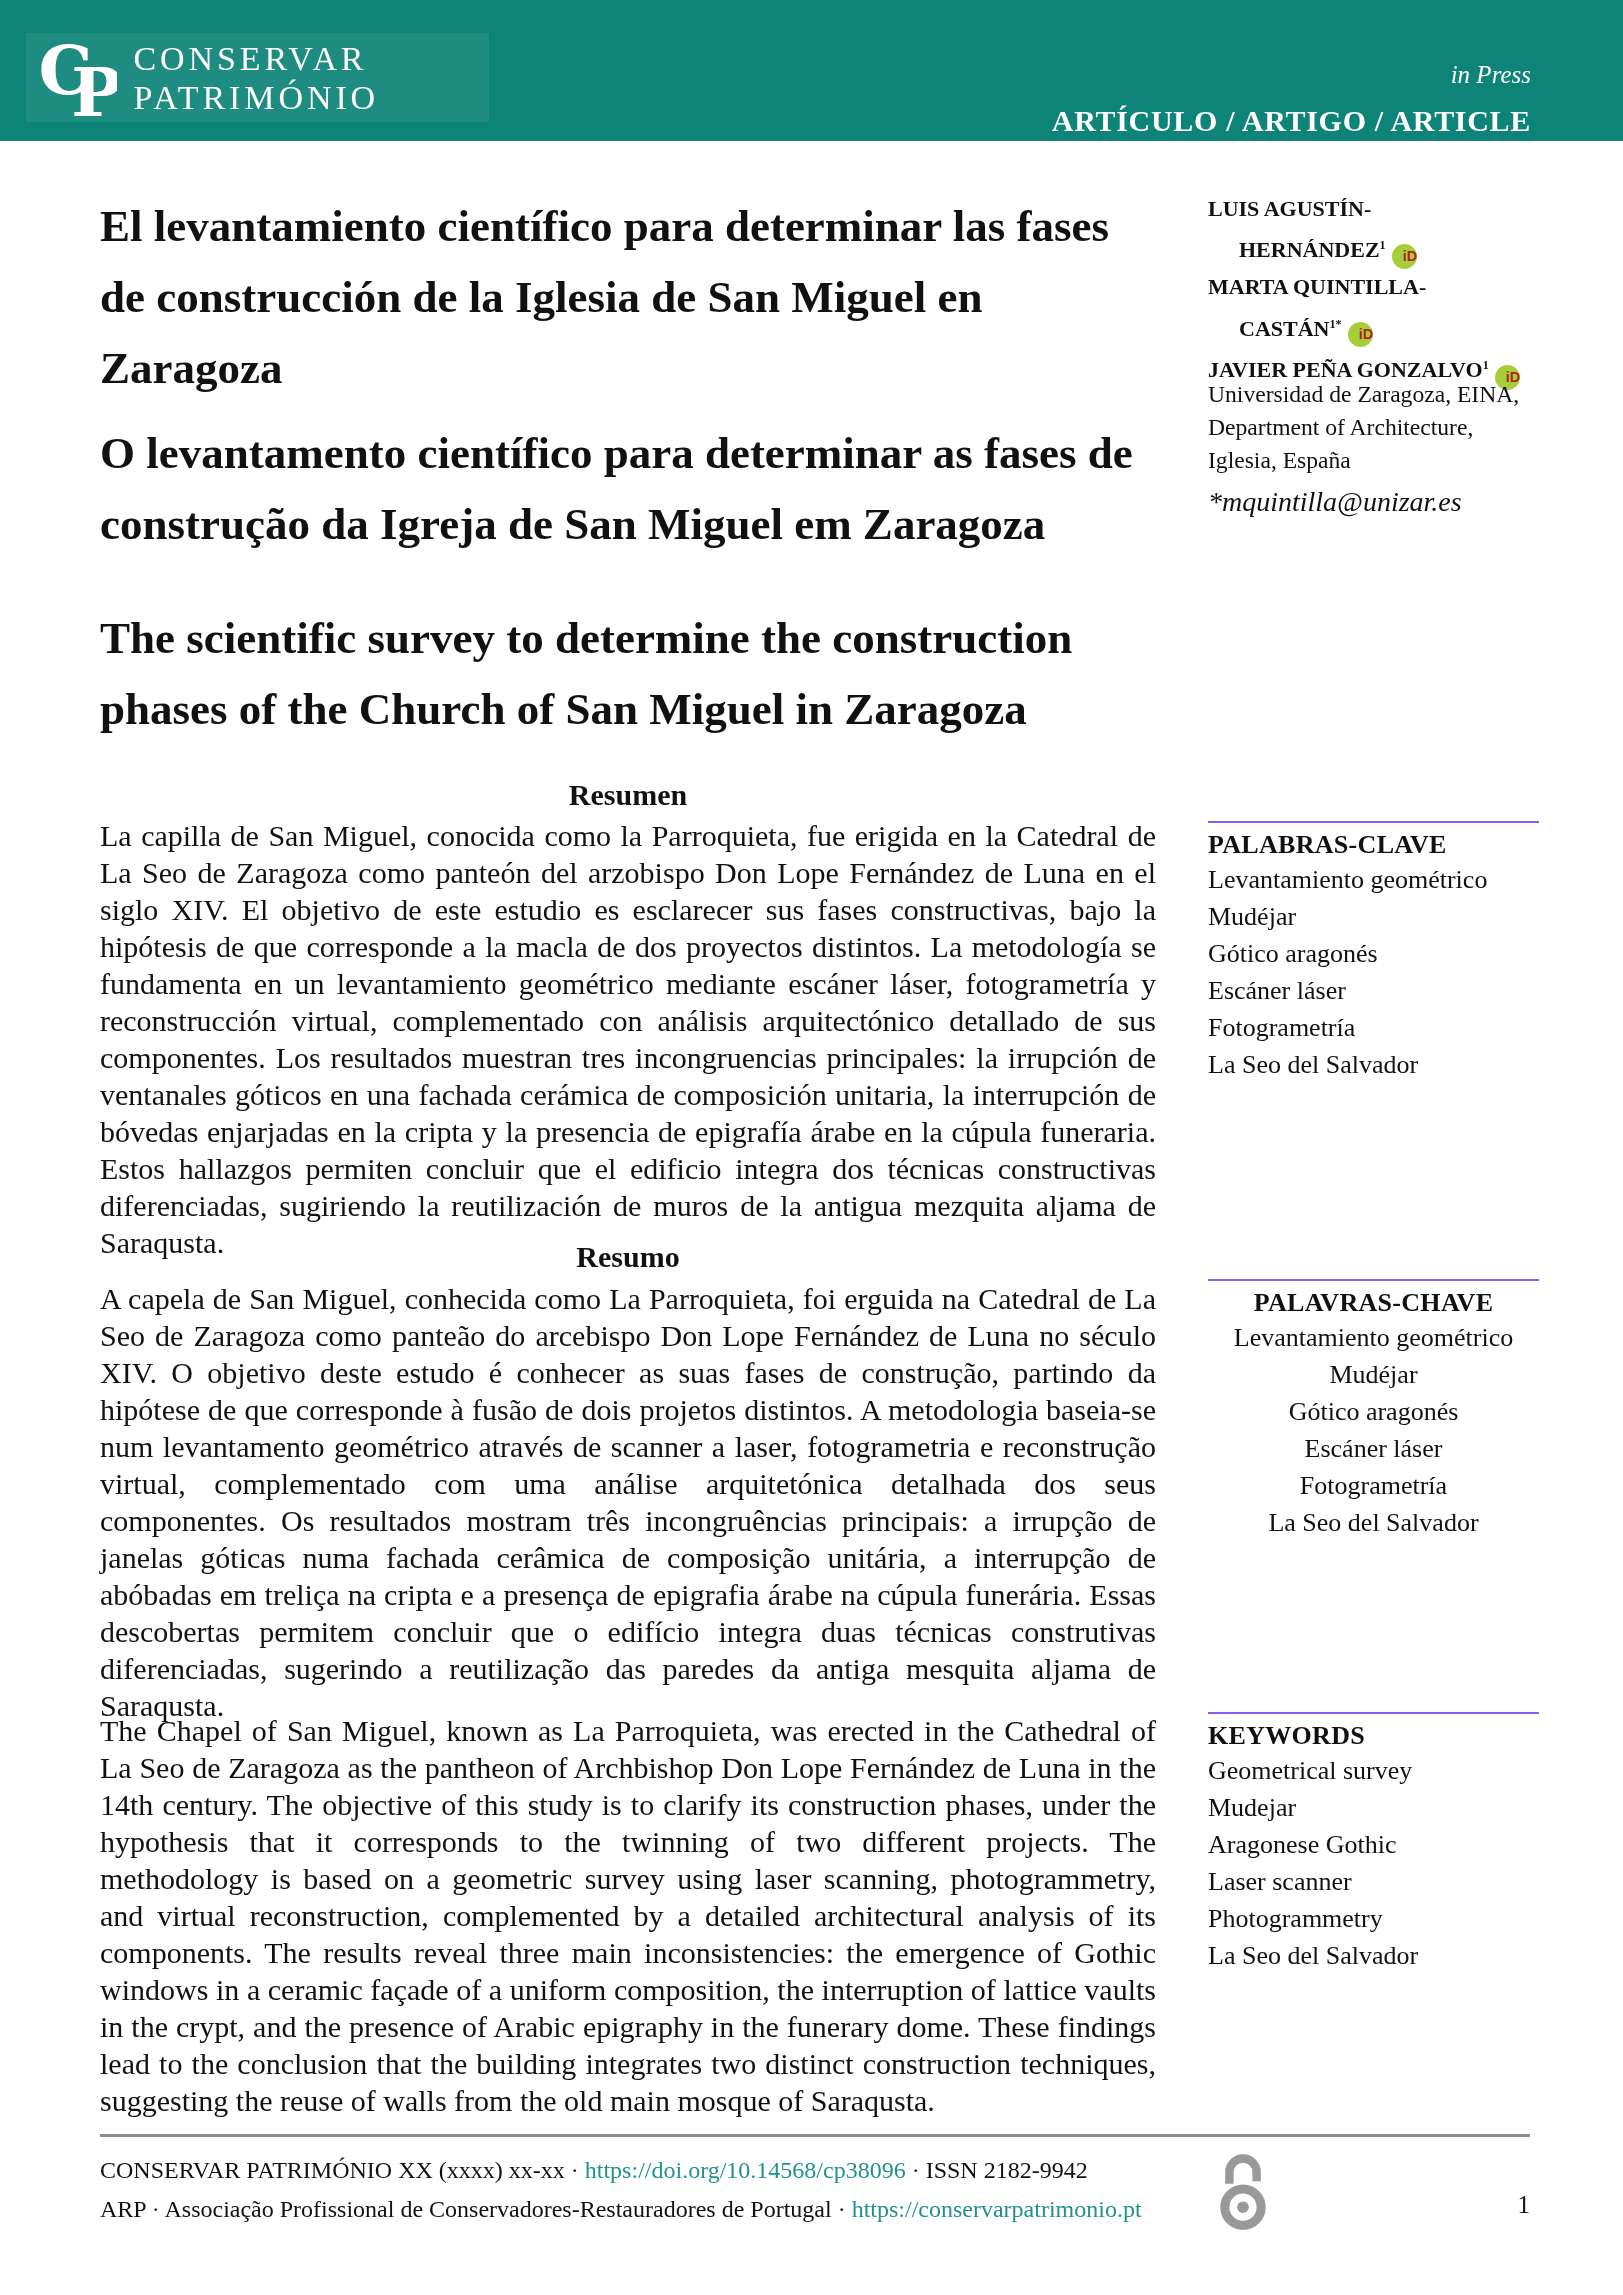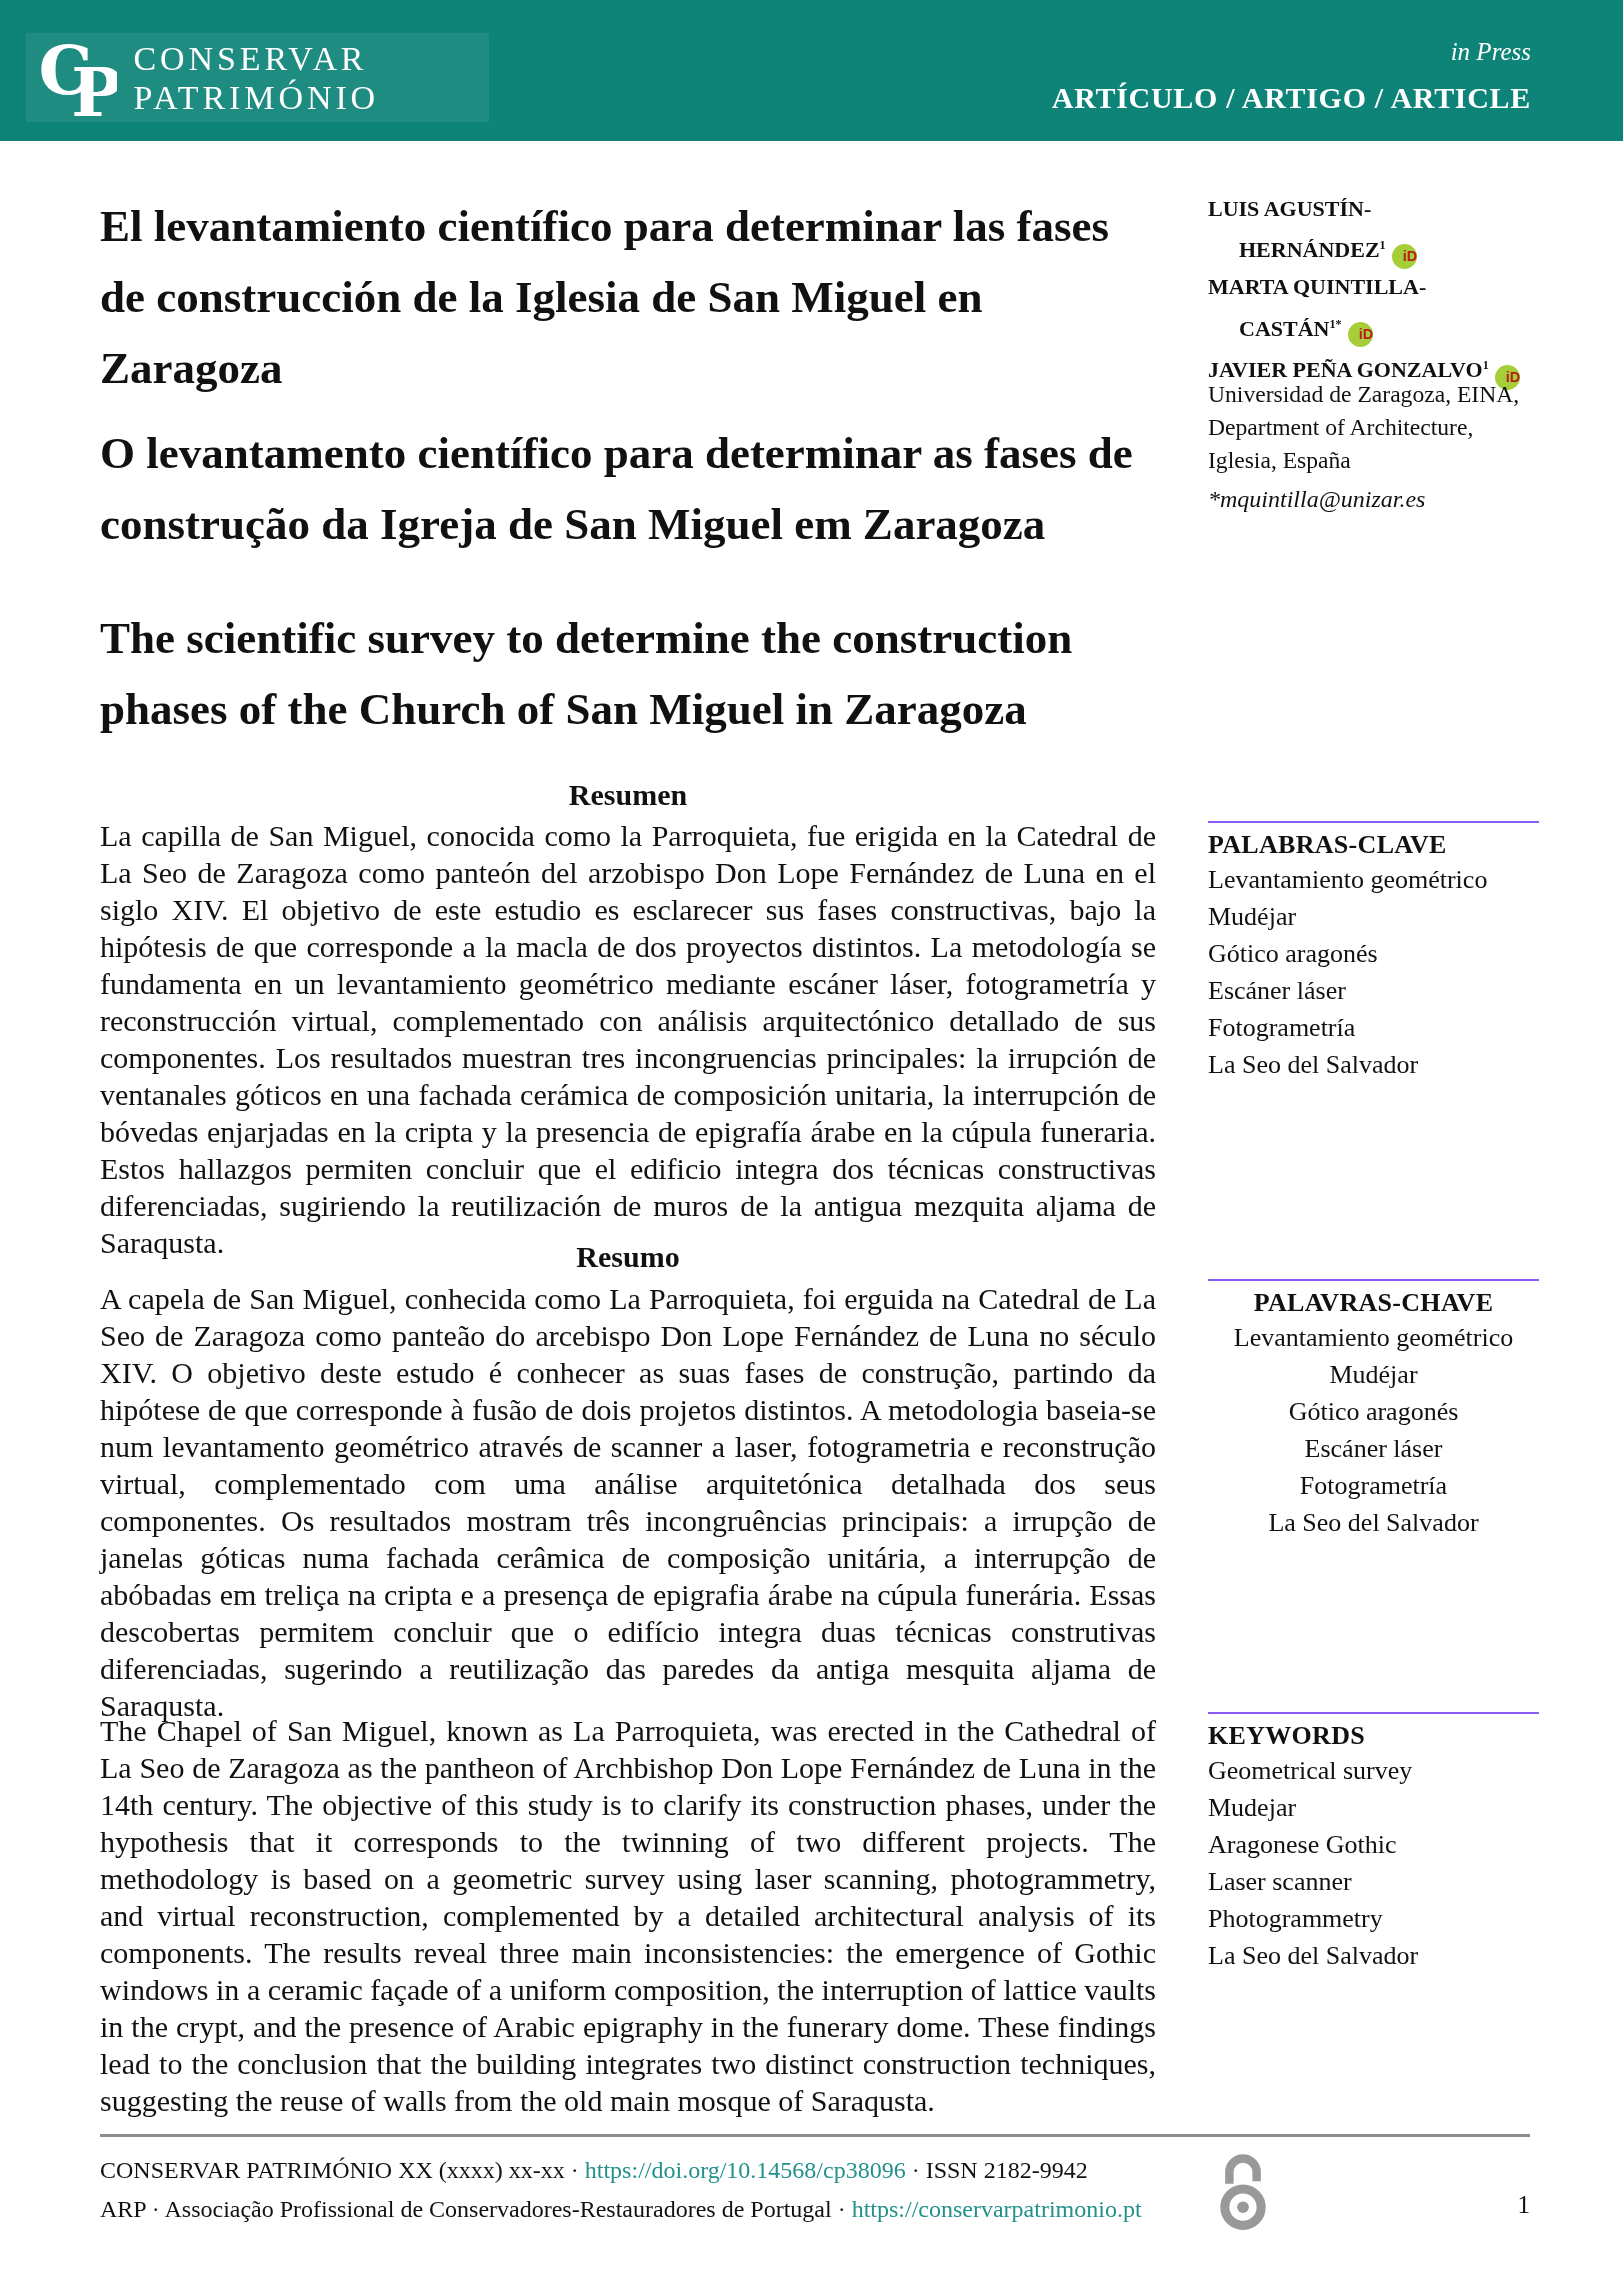--- a/index.html
+++ b/index.html
@@ -22,40 +22,40 @@
     display:flex;align-items:center;
   }
   .logo-mark{margin-left:10.5px;flex:0 0 auto;}
   .logo-text{
     margin-left:17px;color:#ffffff;font-size:34px;line-height:39px;
     letter-spacing:3.9px;font-weight:400;white-space:nowrap;
   }
   .banner-right{
     position:absolute;right:92px;top:0;height:141px;text-align:right;color:#ffffff;
   }
-  .in-press{margin-top:39px;font-style:italic;font-size:25px;line-height:26px;}
+  .in-press{margin-top:62px;font-style:italic;font-size:25px;line-height:26px;}
   .article-type{margin-top:17px;font-weight:700;font-size:30px;letter-spacing:0.7px;line-height:31px;}
   
   .main-col{position:absolute;left:100px;width:1056px;}
   .title{font-weight:700;font-size:45px;line-height:71px;}
   .section-heading{font-weight:700;font-size:30px;line-height:37px;text-align:center;}
   .abstract-text{font-size:30px;line-height:37px;text-align:justify;}
   
   .sidebar-el{position:absolute;left:1208px;width:331px;}
   .authors{font-weight:700;font-size:22px;line-height:36px;}
   .author-cont{padding-left:31px;}
   .authors sup{font-size:0.55em;}
   .orcid{
     display:inline-block;width:25px;height:25px;border-radius:50%;
     background:#A6CE39;color:#b91c1c;font-weight:700;font-size:14.4px;
     text-align:right;line-height:25px;vertical-align:-3.9px;margin-left:6.5px;
     font-family:"Liberation Sans",sans-serif;
   }
   .affiliation{font-size:23.6px;line-height:33px;}
-  .email{font-size:24px;font-style:italic;color:#111;text-decoration:none;display:block;}
+  .email{font-size:28px;font-style:italic;color:#111;text-decoration:none;display:block;}
   .kw-block{border-top:2px solid #8b5cf6;}
   .kw-heading{font-weight:700;font-size:26px;line-height:33px;padding-top:5.2px;letter-spacing:0.3px;}
   .kw-item{font-size:26px;line-height:37px;}
   
   .footer-rule{position:absolute;left:100px;top:2134px;width:1430px;height:2.6px;background:#8C8C8C;}
   .footer-line{position:absolute;left:100px;font-size:24px;line-height:30px;white-space:nowrap;}
   .footer-line a{text-decoration:none;}
   .doi-link{color:#21918A;}
   .site-link{color:#21918A;}
   .oa-icon{position:absolute;left:1219px;top:2147px;}

